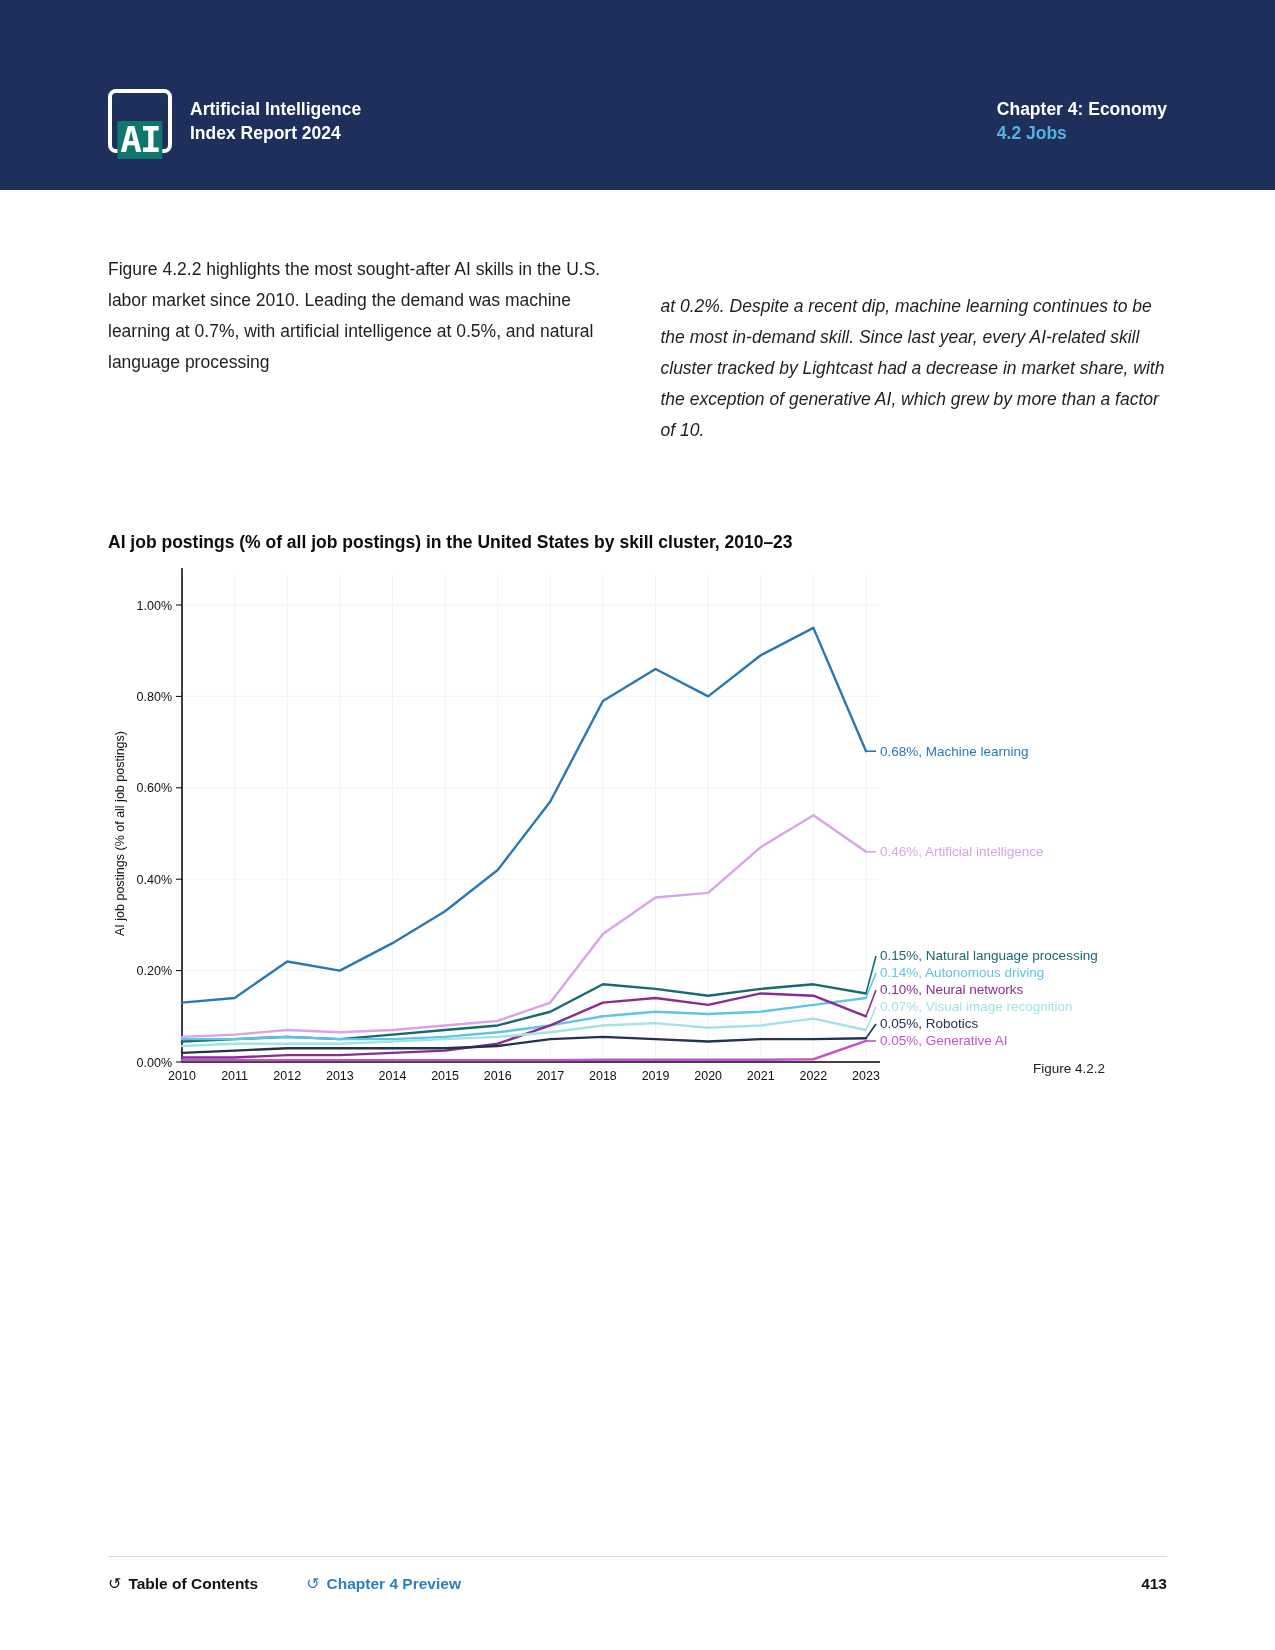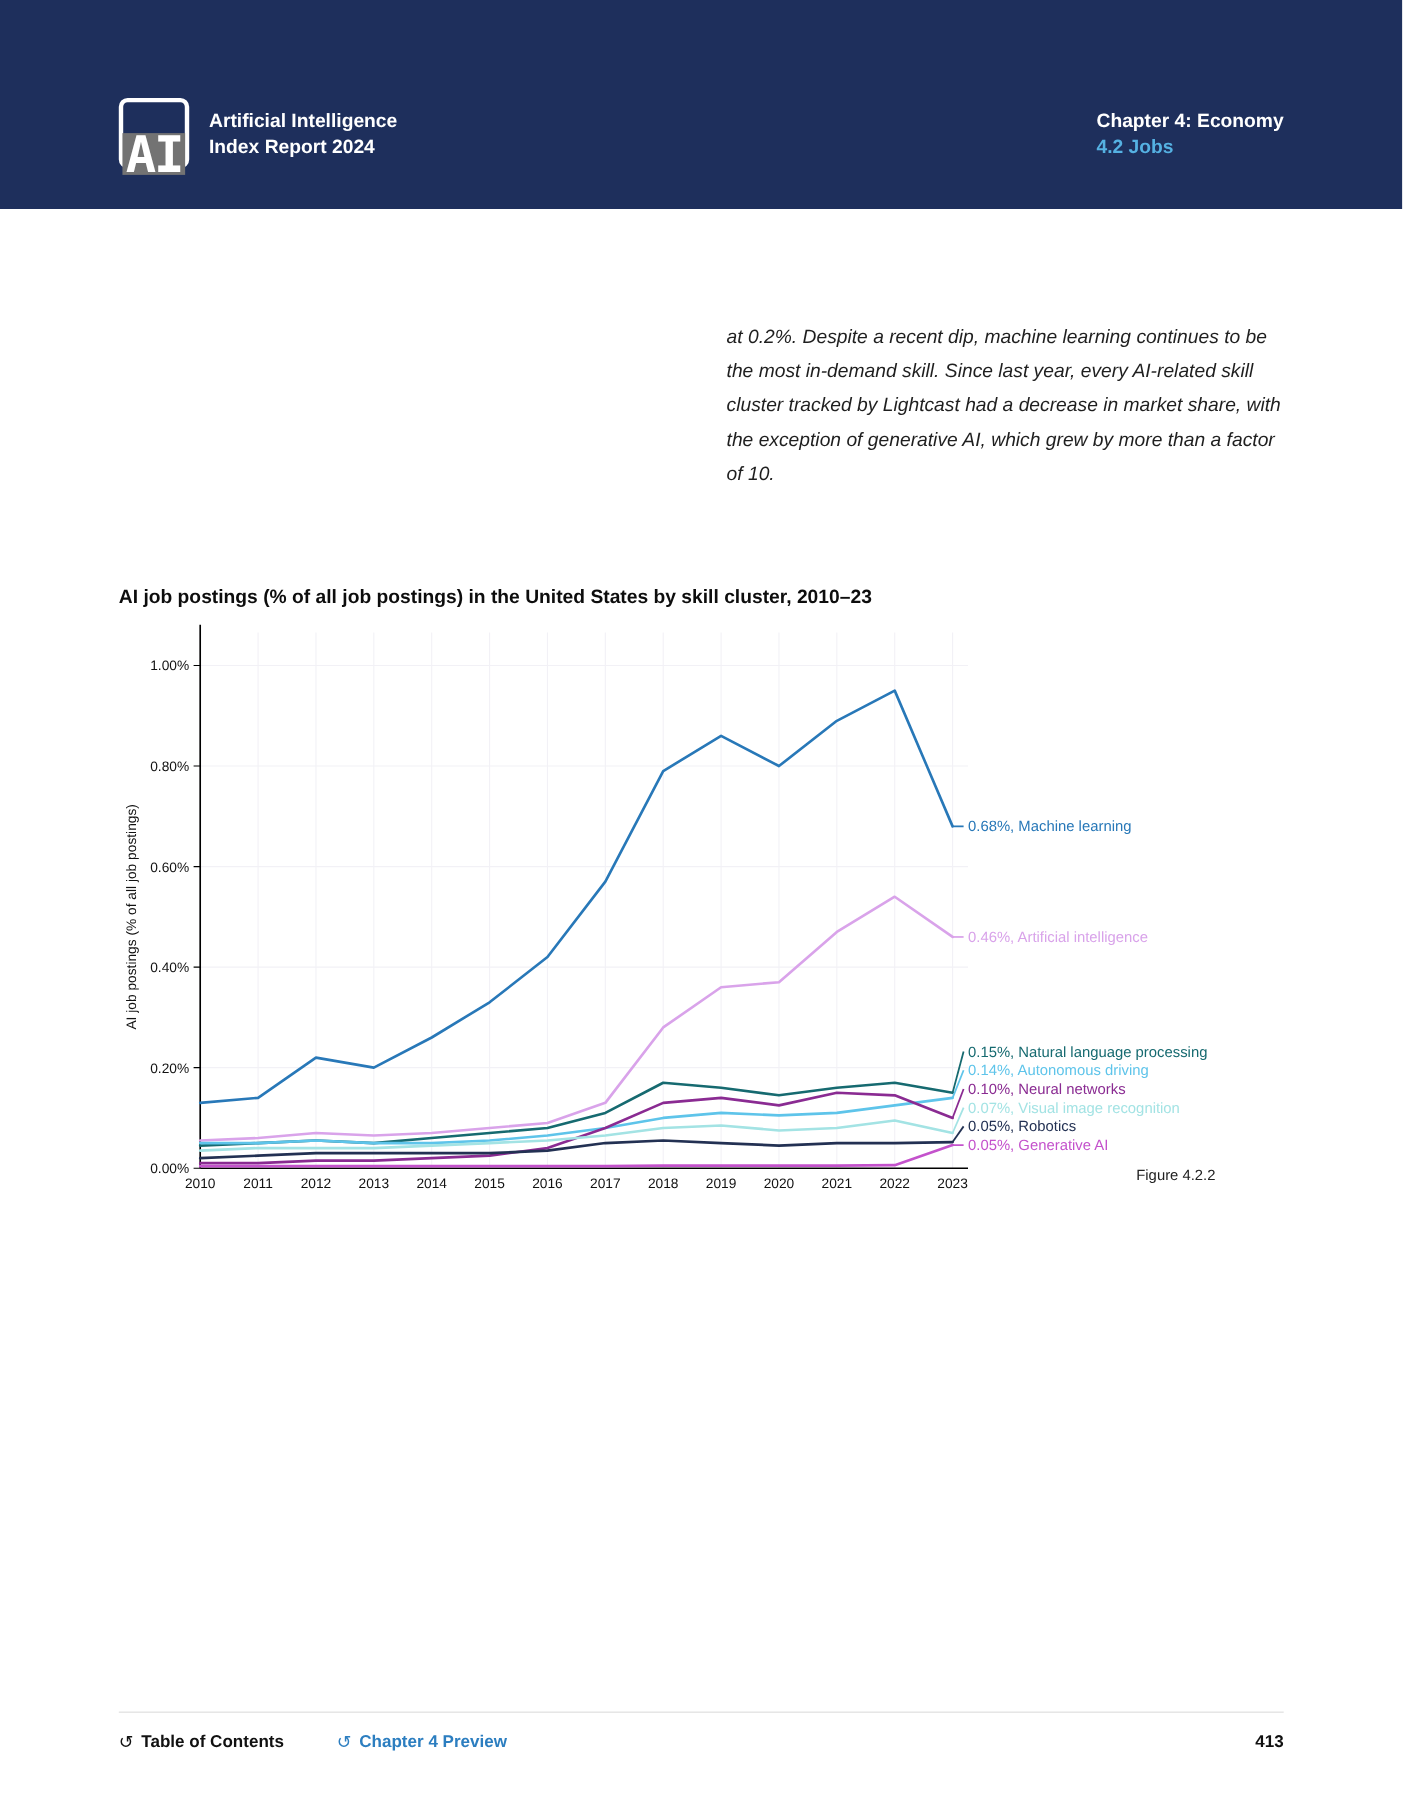--- a/index.html
+++ b/index.html
@@ -14,23 +14,23 @@
     display: flex; align-items: center; justify-content: space-between;
     padding: 52px 108px 0 108px; color: #ffffff;
   }
   .brand { display: flex; align-items: center; }
   .logo {
     position: relative; width: 64px; height: 64px;
     border: 4px solid #ffffff; border-radius: 8px; box-sizing: border-box;
   }
   .logo-text {
     position: absolute; left: 50%; bottom: -10px; transform: translateX(-50%);
-    background: #737373; padding: 0 3px;
+    background: #0f766e; padding: 0 3px;
     font-family: "DejaVu Sans Mono", monospace; font-weight: bold;
-    font-size: 46px; line-height: 38px; color: #ffffff; letter-spacing: -2px;
+    font-size: 36px; line-height: 38px; color: #ffffff; letter-spacing: -2px;
   }
   .brand-title { margin-left: 18px; font-weight: bold; font-size: 17.5px; line-height: 24px; }
   .chapter-info { text-align: left; font-weight: bold; font-size: 17.5px; line-height: 24px; }
   .chapter-sub { color: #55b1e2; }
   
   .content { padding: 0 108px; }
   .intro { display: flex; gap: 46px; margin-top: 64px; }
   .intro .col { width: 507px; }
   .intro h2 {
     margin: 0 0 9px 0; width: 480px;
@@ -71,20 +71,21 @@
     </div>
     <div class="chapter-info">
       <div>Chapter 4: Economy</div>
       <div class="chapter-sub">4.2 Jobs</div>
     </div>
   </header>
 
   <main class="content">
     <section class="intro">
       <div class="col col-left">
+        <p>Figure 4.2.2 highlights the most sought-after AI skills in the U.S. labor market since 2010. Leading the demand was machine learning at 0.7%, with artificial intelligence at 0.5%, and natural language processing</p>
       </div>
       <div class="col col-right">
         <p>at 0.2%. Despite a recent dip, machine learning continues to be the most in-demand skill. Since last year, every AI-related skill cluster tracked by Lightcast had a decrease in market share, with the exception of generative AI, which grew by more than a factor of 10.</p>
       </div>
     </section>
 
     <section class="chart-block">
       <h3 class="chart-title">AI job postings (% of all job postings) in the United States by skill cluster, 2010–23</h3>
       <svg class="chart-svg" width="1059" height="540" viewBox="0 0 1059 540" xmlns="http://www.w3.org/2000/svg">
           <line x1="74" x2="74" y1="20" y2="507" stroke="#f2f1f6" stroke-width="1"></line>

